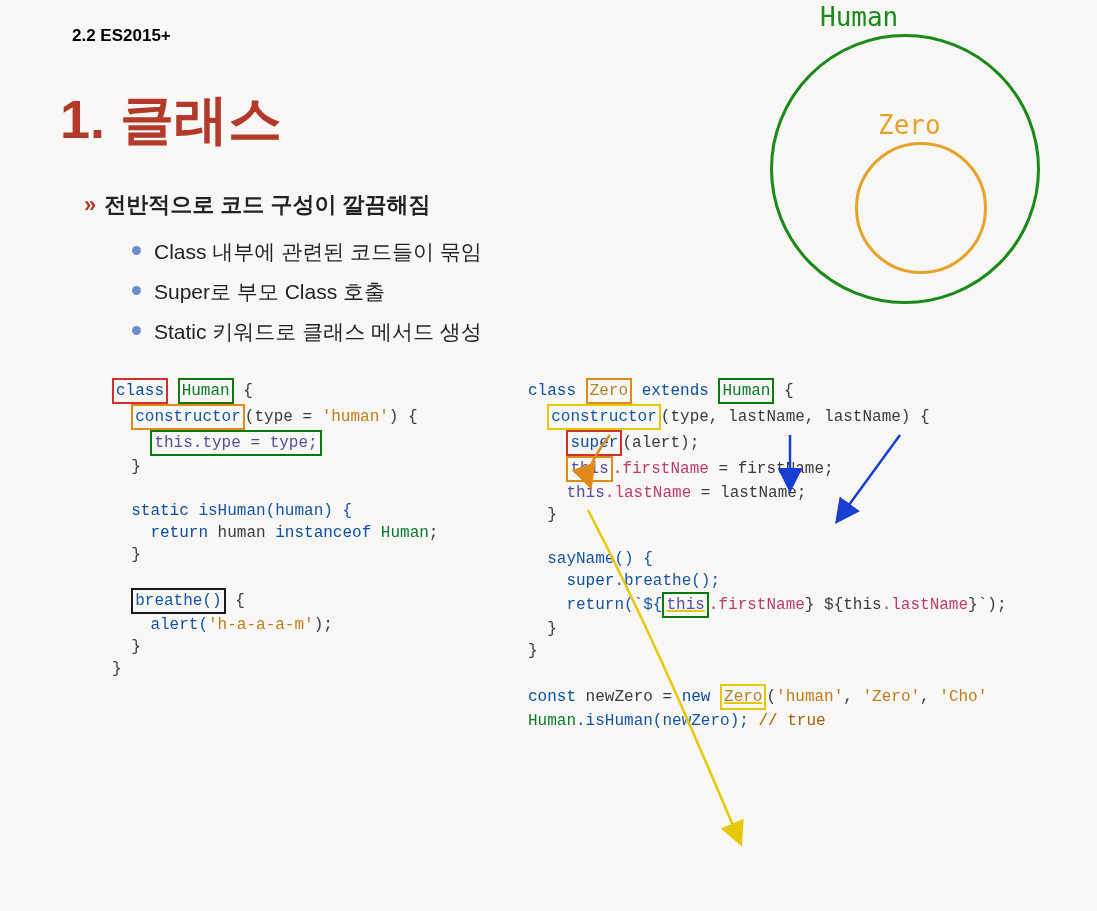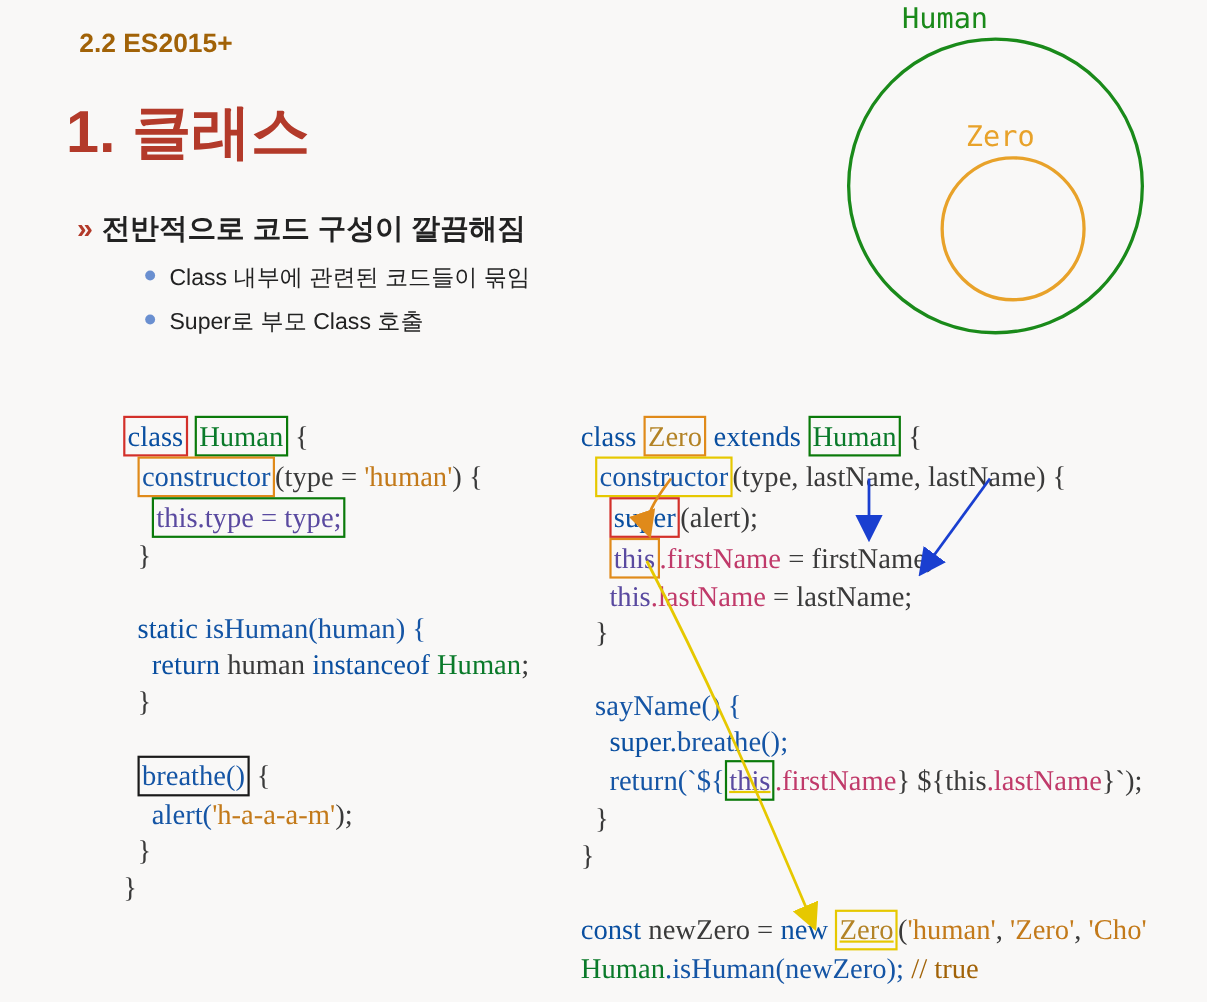--- a/index.html
+++ b/index.html
@@ -7,36 +7,36 @@
     background: #f9f8f7;
     font-family: "Malgun Gothic", "AppleGothic", sans-serif;
     width: 1097px;
     height: 911px;
     position: relative;
     overflow: hidden;
   }
   .section-num {
     position: absolute;
     top: 26px; left: 72px;
-    color: #a16207;
-    font-size: 24px;
+    color: #000000;
+    font-size: 17px;
     font-weight: 700;
   }
   .heading {
     position: absolute;
     top: 84px; left: 60px;
     color: #b33a2a;
     font-size: 54px;
     font-weight: 800;
   }
   .intro {
     position: absolute;
-    top: 190px; left: 70px;
+    top: 190px; left: 84px;
     color: #222;
-    font-size: 26px;
+    font-size: 22px;
     font-weight: 700;
   }
   .intro .chev { color: #b33a2a; margin-right: 8px; font-weight: 800; }
   .bullets {
     position: absolute;
     top: 232px; left: 132px;
     list-style: none;
   }
   .bullets li {
     font-size: 21px;
@@ -85,23 +85,23 @@
     position: absolute;
     top: 106px; left: 118px;
     color: #e8a22a;
     font-size: 26px;
     font-family: Consolas, monospace;
   }
 
   
   .code {
     position: absolute;
-    font-family: Liberation Serif, serif;
-    font-size: 26px;
-    line-height: 33px;
+    font-family: Liberation Mono, monospace;
+    font-size: 16px;
+    line-height: 22px;
     white-space: pre;
     color: #3a3a3a;
   }
   .code-left { top: 378px; left: 112px; width: 420px; }
   .code-right { top: 378px; left: 528px; width: 560px; }
 
   .kw { color: #0a4fa0; }
   .name-h { color: #0a7a2a; }
   .name-z { color: #b38326; }
   .ctor { color: #1555a5; }
@@ -135,20 +135,21 @@
 <div class="section-num">2.2 ES2015+</div>
 <div class="heading">1. 클래스</div>
 
 <div class="intro">
   <span class="chev">»</span><span>전반적으로 코드 구성이 깔끔해짐</span>
 </div>
 
 <ul class="bullets">
   <li>Class 내부에 관련된 코드들이 묶임</li>
   <li>Super로 부모 Class 호출</li>
+  <li>Static 키워드로 클래스 메서드 생성</li>
 </ul>
 
 <div class="diagram">
   <div class="outer-label">Human</div>
   <div class="outer"></div>
   <div class="inner-label">Zero</div>
   <div class="inner"></div>
 </div>
 
 <div class="code code-left"><span class="box b-red"><span class="kw">class</span></span> <span class="box b-green"><span class="name-h">Human</span></span><span> {</span>

